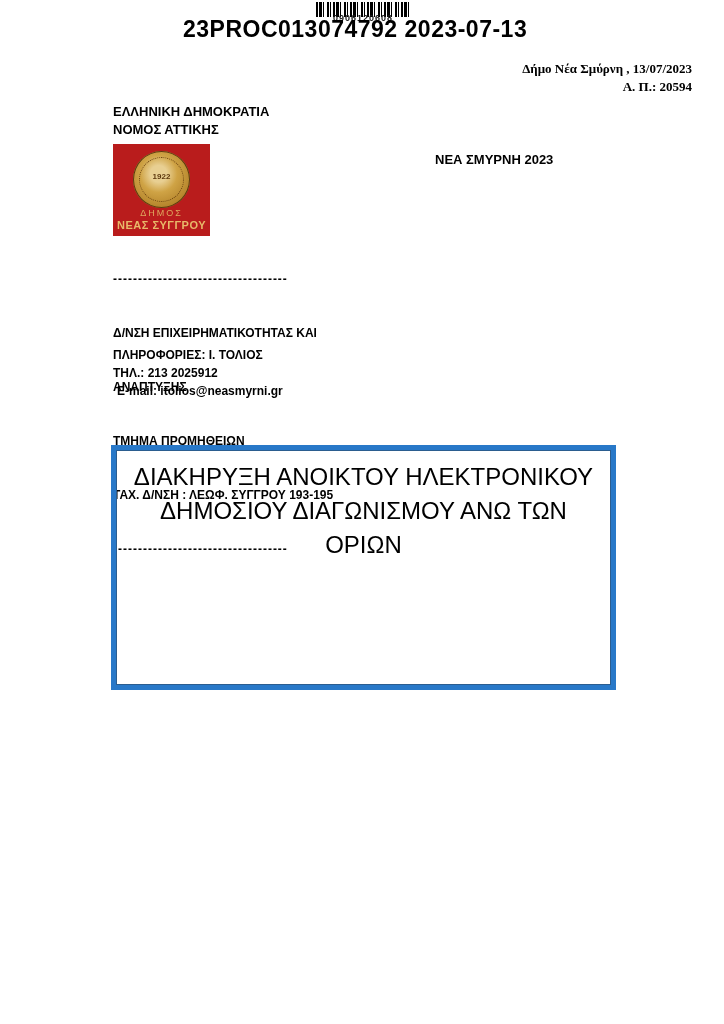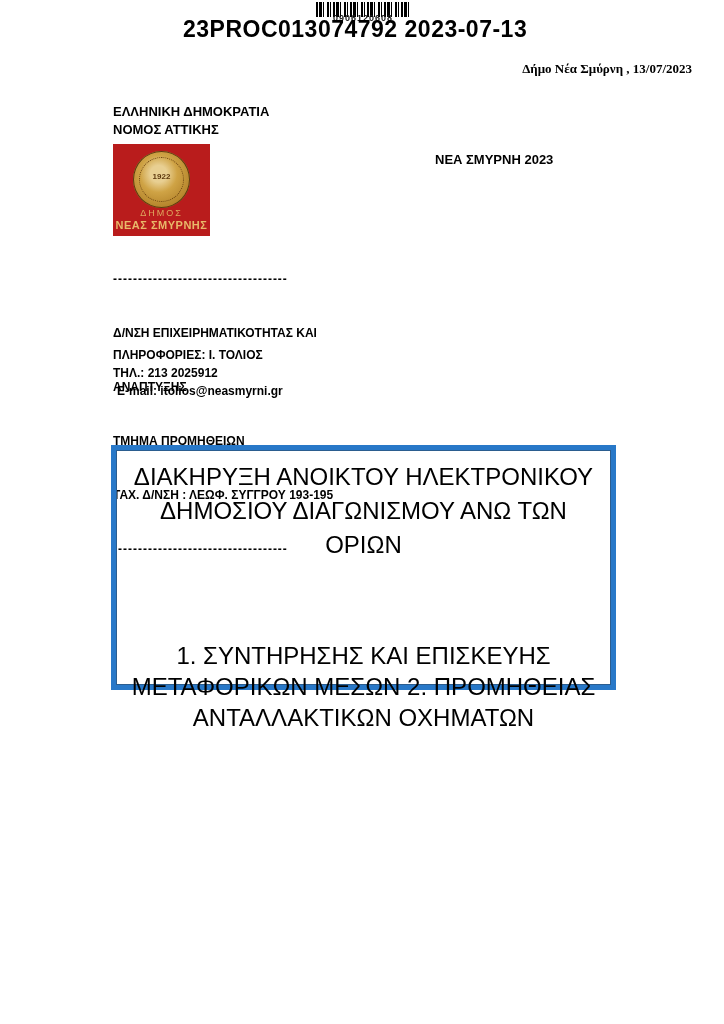--- a/index.html
+++ b/index.html
@@ -168,34 +168,35 @@
 <body>
 
 <div class="page">
 
   <div class="barcode"></div>
   <div class="barcode-number">0906120608</div>
   <div class="registry-ref">23PROC013074792 2023-07-13</div>
 
   <div class="protocol-block">
     <div>Δήμο  Νέα  Σμύρνη , 13/07/2023</div>
+    <div>Α. Π.: 20594</div>
   </div>
 
   <div class="authority-block">
     <div>ΕΛΛΗΝΙΚΗ ΔΗΜΟΚΡΑΤΙΑ</div>
     <div>ΝΟΜΟΣ ΑΤΤΙΚΗΣ</div>
   </div>
 
   <div class="logo">
     <div class="coin">
       <div class="coin-ring"></div>
       <div class="coin-year">1922</div>
     </div>
     <div class="logo-title">ΔΗΜΟΣ</div>
-    <div class="logo-subtitle">ΝΕΑΣ ΣΜΥΡΝΗΣ</div>
+    <div class="logo-subtitle">ΝΕΑΣ ΣΥΓΓΡΟΥ</div>
   </div>
 
   <div class="place-year">ΝΕΑ ΣΜΥΡΝΗ 2023</div>
 
   <div class="department-block">
     <div class="divider">-----------------------------------</div>
     <div>Δ/ΝΣΗ ΕΠΙΧΕΙΡΗΜΑΤΙΚΟΤΗΤΑΣ ΚΑΙ</div>
     <div>ΑΝΑΠΤΥΞΗΣ</div>
     <div>ΤΜΗΜΑ ΠΡΟΜΗΘΕΙΩΝ</div>
     <div>ΤΑΧ. Δ/ΝΣΗ : ΛΕΩΦ. ΣΥΓΓΡΟΥ 193-195</div>
@@ -203,16 +204,15 @@
   </div>
 
   <div class="contact-block">
     <div>ΠΛΗΡΟΦΟΡΙΕΣ: Ι. ΤΟΛΙΟΣ</div>
     <div>ΤΗΛ.: 213 2025912</div>
     <div class="email-line">E-mail: itolios@neasmyrni.gr</div>
   </div>
 
   <div class="title-box">
     <div class="heading">ΔΙΑΚΗΡΥΞΗ ΑΝΟΙΚΤΟΥ ΗΛΕΚΤΡΟΝΙΚΟΥ ΔΗΜΟΣΙΟΥ ΔΙΑΓΩΝΙΣΜΟΥ ΑΝΩ ΤΩΝ ΟΡΙΩΝ</div>
-    <div class="subject">1. ΣΥΝΤΗΡΗΣΗΣ ΚΑΙ ΕΠΙΣΚΕΥΗΣ ΜΕΤΑΦΟΡΙΚΩΝ ΜΕΣΩΝ 2. ΠΡΟΜΗΘΕΙΑΣ ΑΝΤΑΛΛΑΚΤΙΚΩΝ ΟΧΗΜΑΤΩΝ</div>
   </div>
 
 </div>
 
 </body></html>

